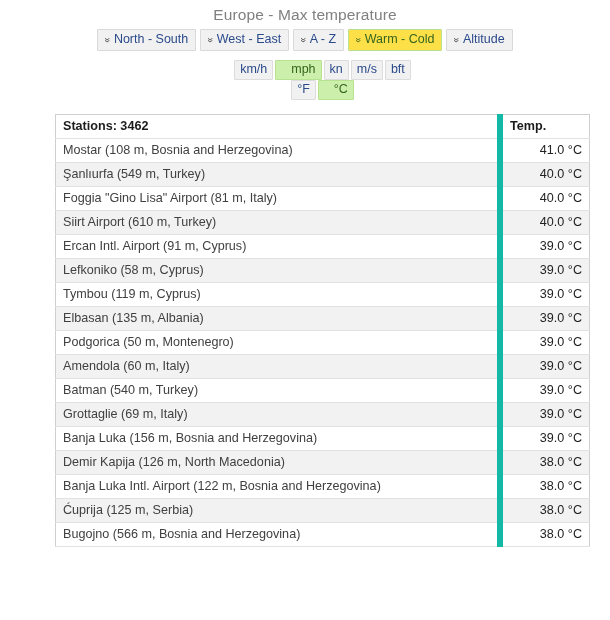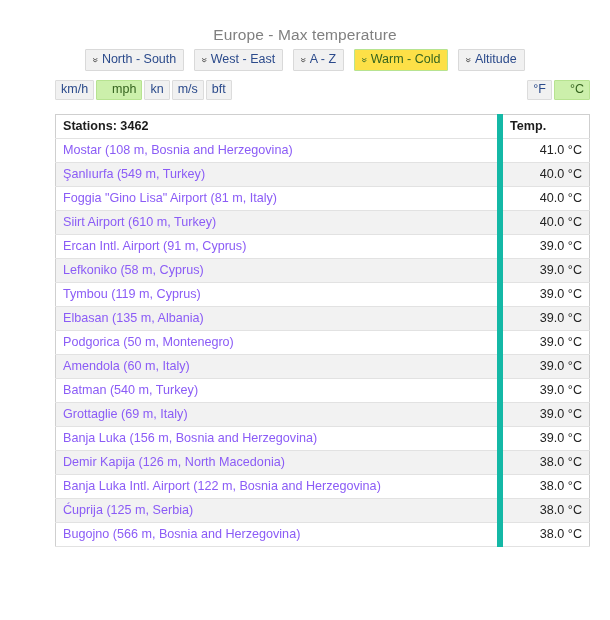--- a/index.html
+++ b/index.html
@@ -7,21 +7,21 @@
     padding: 0;
     background: #ffffff;
   }
   body {
     width: 610px;
     height: 620px;
     font-family: "Liberation Sans", sans-serif;
     overflow: hidden;
   }
 
-  .page { width: 610px; position: relative; margin-top: 20px; }
+  .page { width: 610px; position: relative; }
 
   
   .page-title {
     text-align: center;
     font-size: 15.5px;
     color: #808080;
     padding-top: 6px;
     letter-spacing: .1px;
   }
   .page-date {
@@ -32,21 +32,21 @@
     font-weight: bold;
     padding-top: 6px;
     letter-spacing: .4px;
   }
 
   
   .sort-bar {
     display: flex;
     justify-content: center;
     align-items: stretch;
-    gap: 10px;
+    gap: 4px;
     margin-top: 5px;
     padding: 0 2px;
   }
   .sort-btn {
     display: inline-flex;
     align-items: center;
     gap: 4px;
     background: #f1f1f1;
     border: 1px solid #d9d9d9;
     border-radius: 1px;
@@ -68,23 +68,24 @@
     line-height: 10px;
     color: #4a4a4a;
     transform: scaleY(.85);
     display: inline-block;
   }
   .sort-btn.active .chev { color: #3c6b26; }
 
   
   .unit-bar {
     display: flex;
-    align-items: flex-end;
+    align-items: center;
     margin-top: 9px;
     padding: 0 20px 0 55px;
+    flex-direction: column;
   }
   .unit-group { display: flex; gap: 2px; }
   .unit-btn {
     background: #f1f1f1;
     border: 1px solid #dcdcdc;
     border-radius: 1px;
     font-size: 12.5px;
     color: #2b4a8b;
     padding: 1px 5px 2px 5px;
     line-height: 15px;
@@ -127,21 +128,21 @@
     color: #1c1c1c;
     border-bottom: 1px solid #cfcfcf;
   }
   th.col-station { text-align: left; }
   th.col-temp { text-align: left; width: 72px; }
 
   tbody tr:nth-child(even) { background: #f2f2f2; }
   tbody tr:nth-child(odd)  { background: #ffffff; }
 
   td.station a {
-    color: #8b5cf6;
+    color: #404040;
     text-decoration: none;
     cursor: pointer;
   }
   td.temp {
     text-align: right;
     color: #222222;
     width: 72px;
   }
 </style>
 </head>

